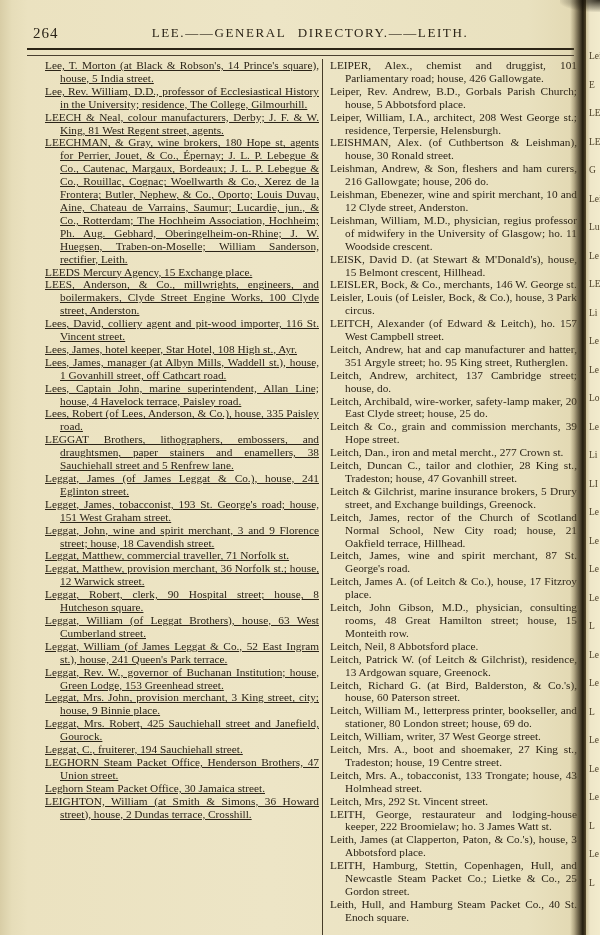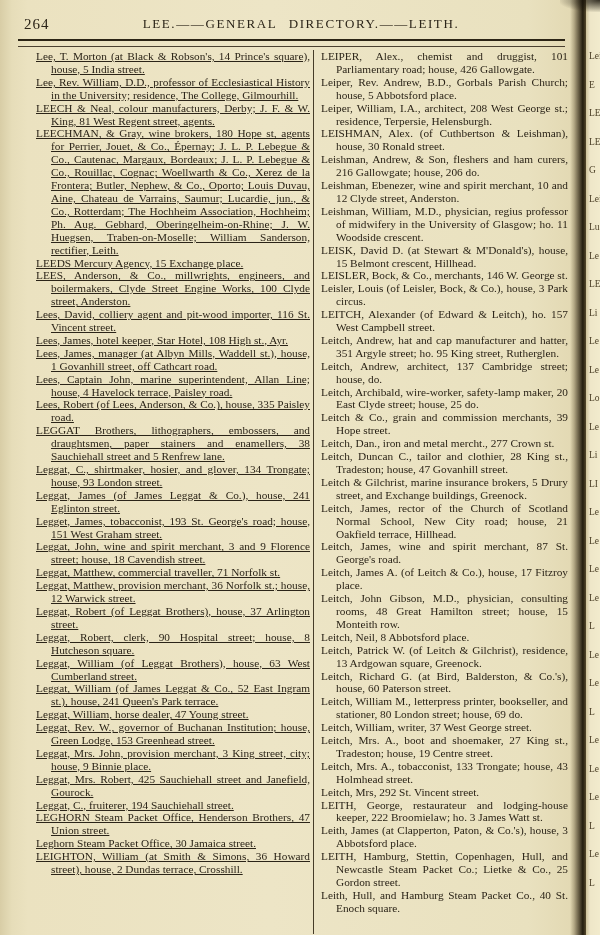--- a/index.html
+++ b/index.html
@@ -2,21 +2,21 @@
 <html><head>
 <meta charset="utf-8">
 <style>
   html,body{margin:0;padding:0;}
   body{
     width:600px;height:935px;overflow:hidden;position:relative;
     background:linear-gradient(90deg,#d8cda6 0px,#e6ddb9 12px,#ebe2c0 28px,#ede5c6 45%,#e9e1bf 88%,#e2d8b2 96%);
     font-family:"Liberation Serif","DejaVu Serif",serif;
     color:#2b2418;
   }
-  .page{position:absolute;top:0;left:0;width:566px;height:663px;padding:3px;}
+  .page{position:absolute;top:0;left:0;width:566px;height:663px;padding:12px;}
   .header-row{position:relative;height:20px;margin-top:13px;}
   .page-num{position:absolute;left:21px;top:0;font-size:15px;letter-spacing:1px;}
   .running-head{display:block;text-align:center;font-size:13px;letter-spacing:1.6px;word-spacing:7px;padding-left:30px;}
   .rule{margin-left:15px;margin-right:4px;}
   .rule-heavy{height:2px;background:#2c2516;margin-top:3px;}
   .rule-thin{height:1px;background:#4a4030;margin-top:5px;}
   .columns{display:flex;margin-top:3px;align-items:stretch;height:884px;overflow:hidden;}
   .col{font-size:11.3px;line-height:12.9px;text-align:justify;}
   .col-left{width:274px;margin-left:33px;text-decoration:underline;}
   .divider{width:1px;background:#463c28;margin-left:3px;}
@@ -61,42 +61,39 @@
         <p class="entry">Lees, James, hotel keeper, Star Hotel, 108 High st., Ayr.</p>
 
         <p class="entry">Lees, James, manager (at Albyn Mills, Waddell st.), house, 1 Govanhill street, off Cathcart road.</p>
 
         <p class="entry">Lees, Captain John, marine superintendent, Allan Line; house, 4 Havelock terrace, Paisley road.</p>
 
         <p class="entry">Lees, Robert (of Lees, Anderson, &amp; Co.), house, 335 Paisley road.</p>
 
         <p class="entry">LEGGAT Brothers, lithographers, embossers, and draughtsmen, paper stainers and enamellers, 38 Sauchiehall street and 5 Renfrew lane.</p>
 
-        <p class="entry">Leggat, C., shirtmaker, hosier, and glover, 134 Trongate; house, 93 London street.</p>
 
 
         <p class="entry">Leggat, James (of James Leggat &amp; Co.), house, 241 Eglinton street.</p>
 
         <p class="entry">Legget, James, tobacconist, 193 St. George's road; house, 151 West Graham street.</p>
 
         <p class="entry">Leggat, John, wine and spirit merchant, 3 and 9 Florence street; house, 18 Cavendish street.</p>
 
         <p class="entry">Leggat, Matthew, commercial traveller, 71 Norfolk st.</p>
 
         <p class="entry">Leggat, Matthew, provision merchant, 36 Norfolk st.; house, 12 Warwick street.</p>
 
-        <p class="entry">Leggat, Robert (of Leggat Brothers), house, 37 Arlington street.</p>
 
         <p class="entry">Leggat, Robert, clerk, 90 Hospital street; house, 8 Hutcheson square.</p>
 
         <p class="entry">Leggat, William (of Leggat Brothers), house, 63 West Cumberland street.</p>
 
         <p class="entry">Leggat, William (of James Leggat &amp; Co., 52 East Ingram st.), house, 241 Queen's Park terrace.</p>
 
-        <p class="entry">Leggat, William, horse dealer, 47 Young street.</p>
 
         <p class="entry">Leggat, Rev. W., governor of Buchanan Institution; house, Green Lodge, 153 Greenhead street.</p>
 
         <p class="entry">Leggat, Mrs. John, provision merchant, 3 King street, city; house, 9 Binnie place.</p>
 
         <p class="entry">Leggat, Mrs. Robert, 425 Sauchiehall street and Janefield, Gourock.</p>
 
         <p class="entry">Leggat, C., fruiterer, 194 Sauchiehall street.</p>
 
         <p class="entry">LEGHORN Steam Packet Office, Henderson Brothers, 47 Union street.</p>

